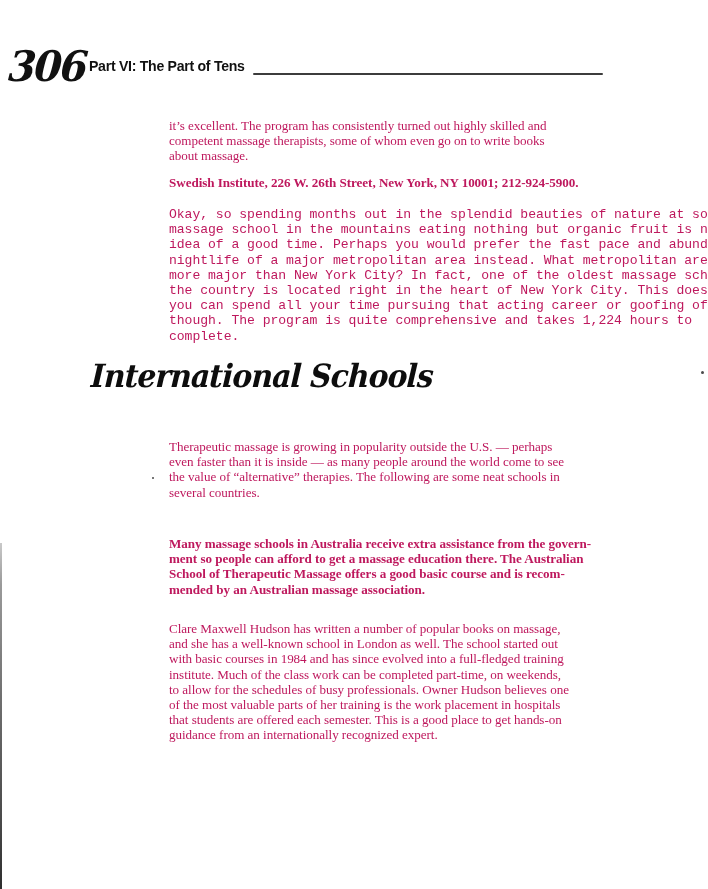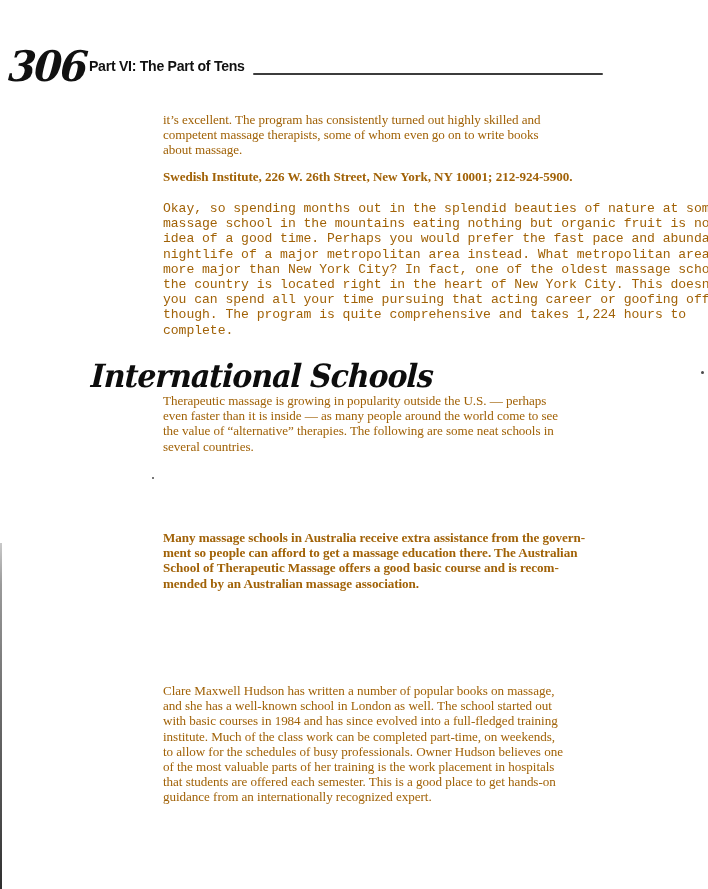--- a/index.html
+++ b/index.html
@@ -57,33 +57,33 @@
   }
 
   
   .tblock {
     position: absolute;
     left: 157px;
     font-size: 13.1px;
     line-height: 15.2px;
     letter-spacing: -0.05px;
     white-space: pre;
-    margin: 6px;
-    color: #a16207;
+    margin: 12px;
+    color: #be185d;
   }
   .tblock.bold { font-weight: bold; }
 
   .b-continuation { top: 106px; }
   .b-swedish      { top: 163px; }
   .b-nyc          { top: 195px; font-family: Liberation Mono, monospace; }
-  .b-intro        { top: 387px; }
+  .b-intro        { top: 427px; }
   .b-australian   { top: 481px; }
   .b-australia    { top: 524px; font-weight: bold; }
   .b-hudson-bold  { top: 598px; }
-  .b-hudson       { top: 677px; }
+  .b-hudson       { top: 609px; }
 
   
   .section-heading {
     position: absolute;
     left: 92px;
     top: 356px;
     margin: 0;
     font-family: "DejaVu Serif", serif;
     font-style: italic;
     font-weight: bold;

